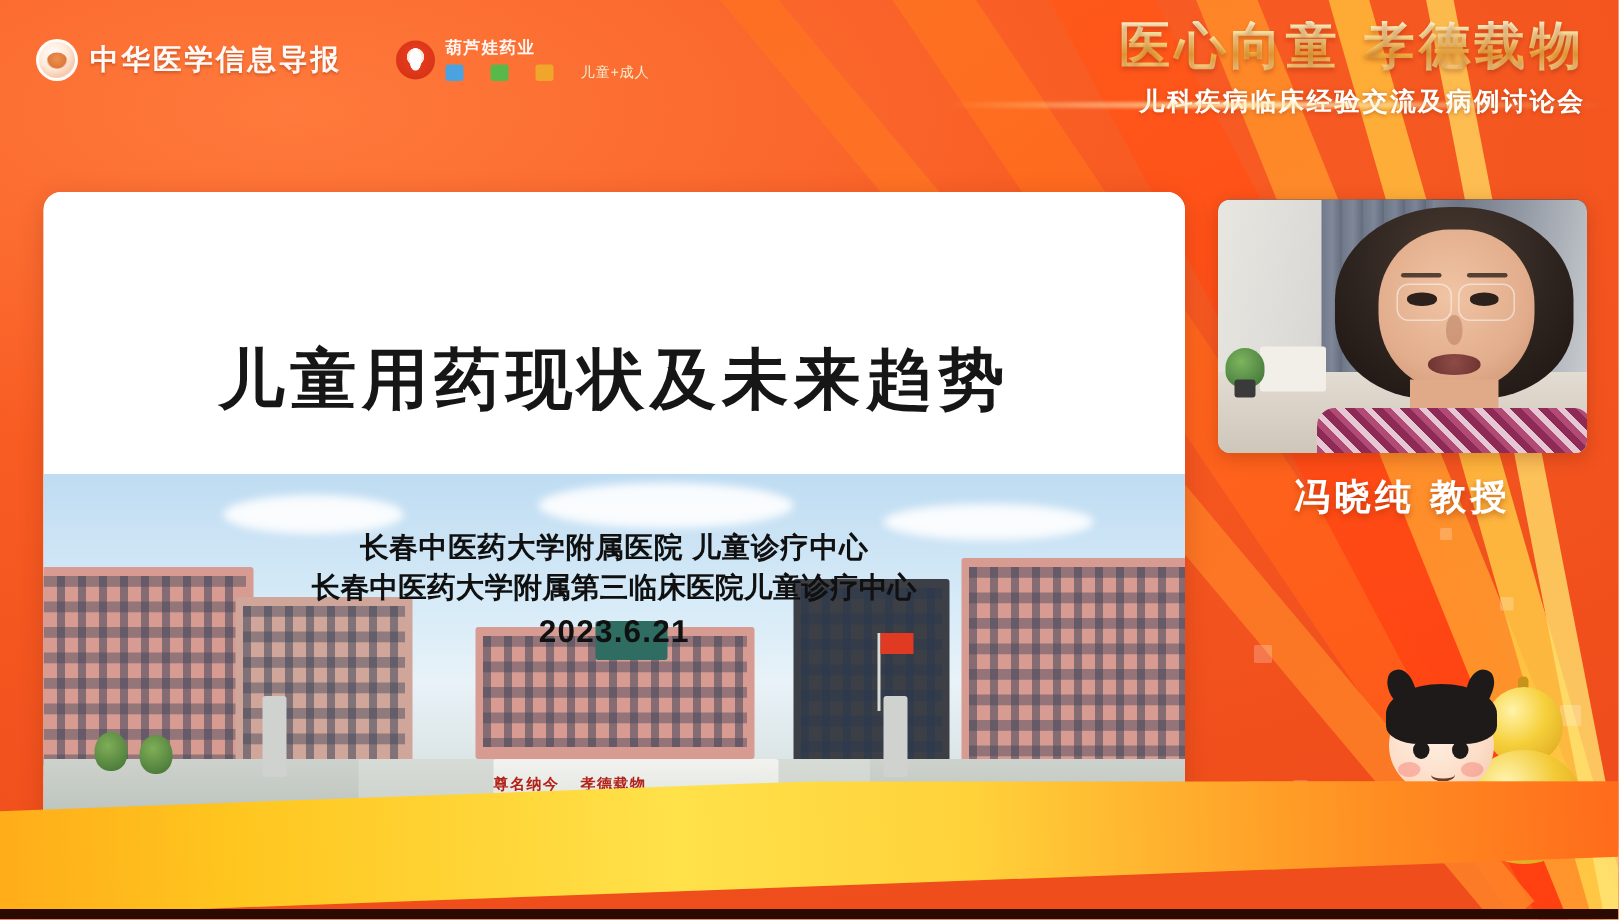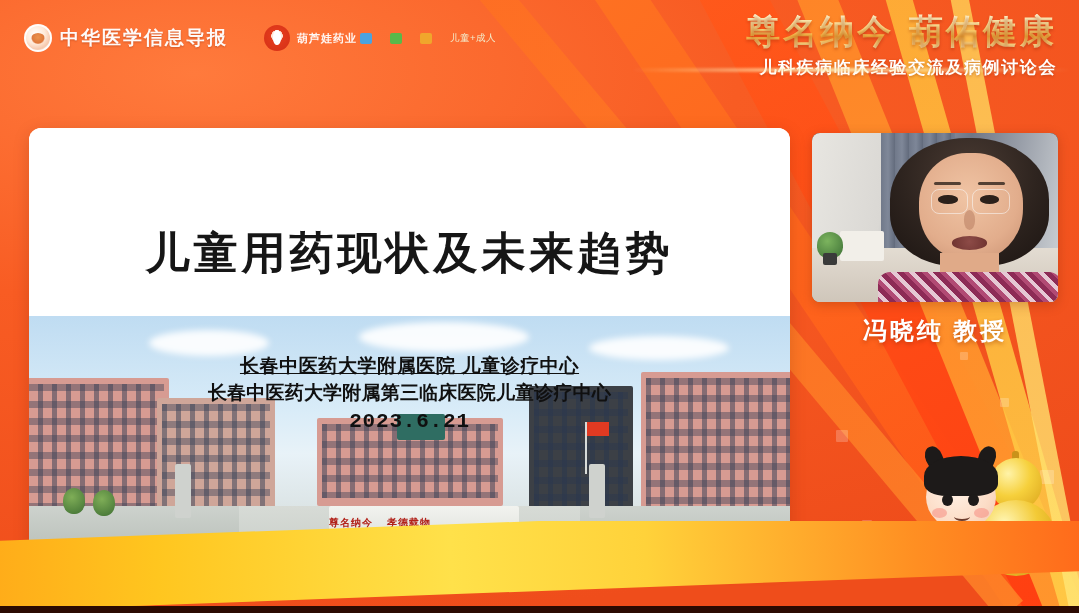--- a/index.html
+++ b/index.html
@@ -58,21 +58,21 @@
   .logo2{display:flex;align-items:center;gap:7px;}
   .logo2-mark{
     width:26px;height:26px;border-radius:50%;
     background:radial-gradient(circle at 50% 42%,#ffffff 0%,#ffe2d2 28%,#e23a1c 30%,#d42f15 100%);
     position:relative;flex:0 0 auto;
   }
   .logo2-mark::after{
     content:"";position:absolute;left:9px;top:5px;width:8px;height:15px;border-radius:50% 50% 45% 45%;
     background:#fff;
   }
-  .logo2-col{display:flex;flex-direction:row;gap:3px;}
+  .logo2-col{display:flex;flex-direction:column;gap:3px;}
   .logo2-line1{color:#ffffff;font-size:11px;font-weight:700;letter-spacing:1px;white-space:nowrap;opacity:.95;}
   .logo2-line2{display:flex;align-items:center;gap:18px;}
   .chip{width:12px;height:11px;border-radius:2px;display:inline-block;}
   .logo2-tag{color:#f2f7d8;font-size:9.5px;letter-spacing:.5px;white-space:nowrap;opacity:.95;}
 
   
   .event{position:absolute;right:22px;top:14px;text-align:right;width:420px;}
   .event-main{
     font-family:"DejaVu Serif","Liberation Serif",serif;
     font-size:34px;font-weight:700;letter-spacing:3px;line-height:1.05;
@@ -102,24 +102,24 @@
   }
   .slide-title{
     position:absolute;left:0;right:0;top:96px;text-align:center;
     font-size:44px;font-weight:700;letter-spacing:4px;color:#161616;
     font-family:"DejaVu Sans","Liberation Sans",sans-serif;
   }
   .slide-sub{
     position:absolute;left:0;right:0;top:225px;text-align:center;z-index:3;
     color:#101010;font-weight:700;line-height:1.42;
   }
-  .slide-sub .l1{font-size:19px;letter-spacing:.6px;text-decoration:underline;}
+  .slide-sub .l1{font-size:19px;letter-spacing:.6px;}
   .slide-sub .l2{font-size:19px;letter-spacing:.2px;}
   .slide-sub .l3{font-size:19px;letter-spacing:.6px;}
-  .slide-sub .l4{font-size:21px;letter-spacing:.8px;font-family:Liberation Mono, monospace;}
+  .slide-sub .l4{font-size:21px;letter-spacing:.8px;font-family:Liberation Sans, sans-serif;}
 
   
   .campus{
     position:absolute;left:0;right:0;bottom:0;height:250px;overflow:hidden;
     background:linear-gradient(180deg,#bfdcf2 0%,#d9ecf8 38%,#e8f2f8 55%,#cfd6d2 100%);
   }
   .cloud{position:absolute;background:rgba(255,255,255,.9);border-radius:50%;filter:blur(3px);}
   .bldg{position:absolute;bottom:48px;background:#d9a79c;border-radius:2px;}
   .bldg.dark{background:#3c4046;}
   .bldg.pink{background:#d79b92;}
@@ -252,21 +252,21 @@
           <i class="chip" style="background:#4aa3e0"></i>
           <i class="chip" style="background:#58b94a"></i>
           <i class="chip" style="background:#f0a62c"></i>
           <span class="logo2-tag">儿童+成人</span>
         </span>
       </span>
     </div>
   </div>
 
   <div class="event">
-    <div class="event-main">尊名纳今 葫佑健康</div>
+    <div class="event-main">医心向童 孝德载物</div>
     <div class="event-glow"></div>
     <div class="event-sub">儿科疾病临床经验交流及病例讨论会</div>
   </div>
 
   <div class="slide">
     <div class="slide-sky"></div>
 
     <div class="slide-title">儿童用药现状及未来趋势</div>
 
     <div class="campus">

